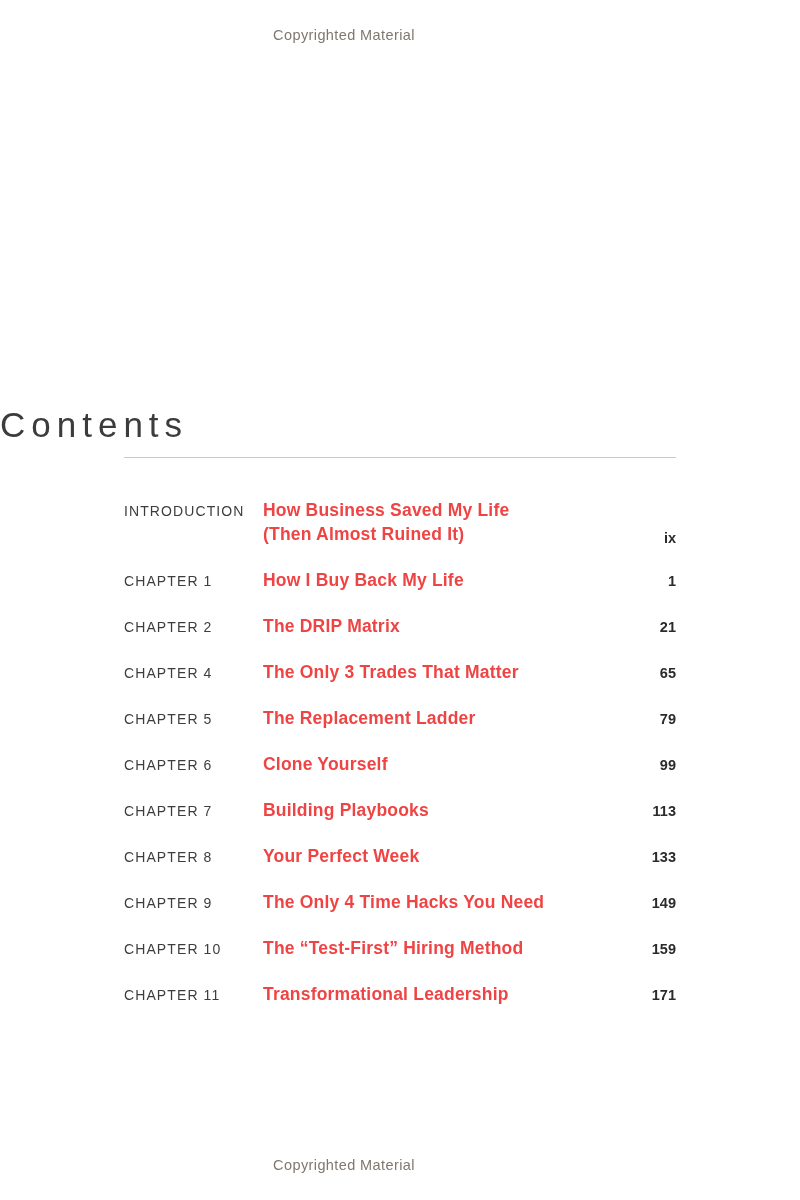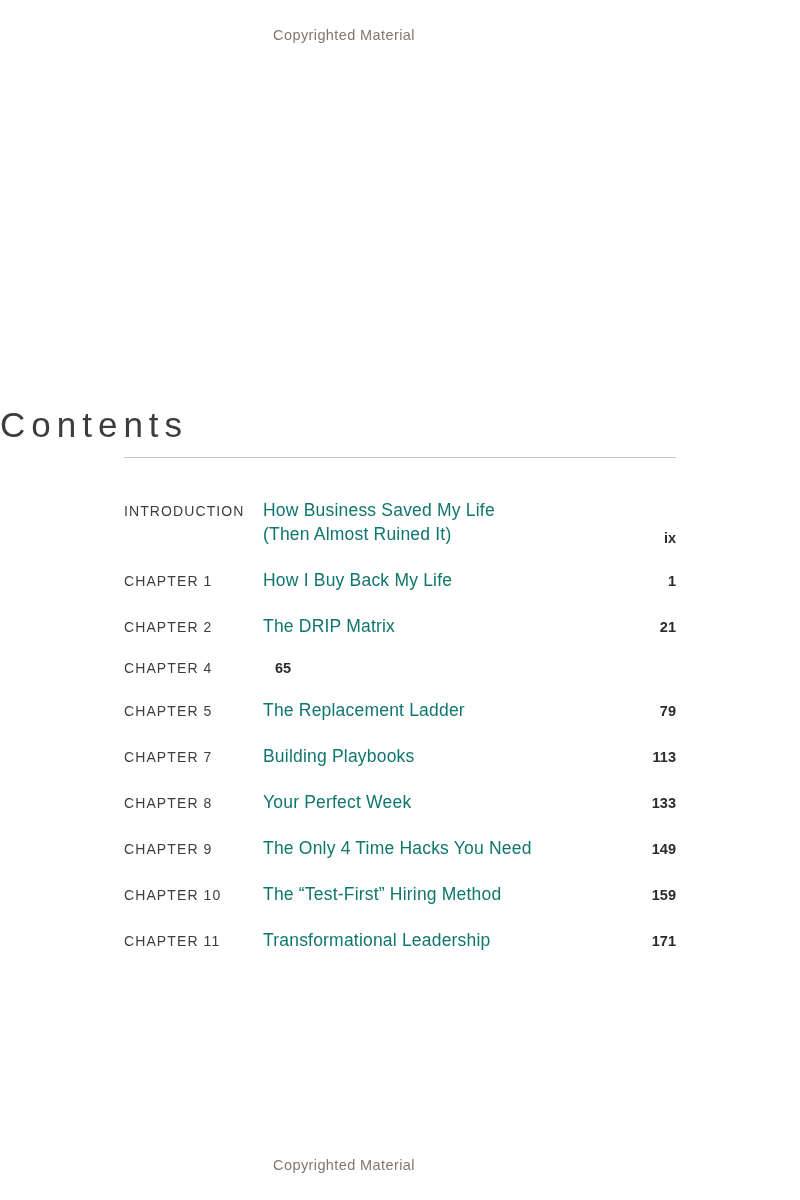--- a/index.html
+++ b/index.html
@@ -63,24 +63,24 @@
     width: 139px;
     font-size: 14px;
     font-weight: 400;
     letter-spacing: 1.1px;
     color: #3d3d3d;
     white-space: nowrap;
   }
   .toc-title {
     flex: 1 1 auto;
     font-size: 17.5px;
-    font-weight: normal;
+    font-weight: bold;
     letter-spacing: 0.2px;
     line-height: 24px;
-    color: #0f766e;
+    color: #ef4444;
   }
   .toc-page {
     flex: 0 0 auto;
     margin-left: 12px;
     font-size: 14.5px;
     font-weight: bold;
     color: #2b2b2b;
     text-align: right;
   }
   .toc-row.intro .toc-page {
@@ -117,29 +117,35 @@
 
     <div class="toc-row">
       <span class="toc-label">CHAPTER 2</span>
       <span class="toc-title">The DRIP Matrix</span>
       <span class="toc-page">21</span>
     </div>
 
 
     <div class="toc-row">
       <span class="toc-label">CHAPTER 4</span>
+      <span class="toc-title">The Only 3 Trades That Matter</span>
       <span class="toc-page">65</span>
     </div>
 
     <div class="toc-row">
       <span class="toc-label">CHAPTER 5</span>
       <span class="toc-title">The Replacement Ladder</span>
       <span class="toc-page">79</span>
     </div>
 
+    <div class="toc-row">
+      <span class="toc-label">CHAPTER 6</span>
+      <span class="toc-title">Clone Yourself</span>
+      <span class="toc-page">99</span>
+    </div>
 
     <div class="toc-row">
       <span class="toc-label">CHAPTER 7</span>
       <span class="toc-title">Building Playbooks</span>
       <span class="toc-page">113</span>
     </div>
 
     <div class="toc-row">
       <span class="toc-label">CHAPTER 8</span>
       <span class="toc-title">Your Perfect Week</span>

